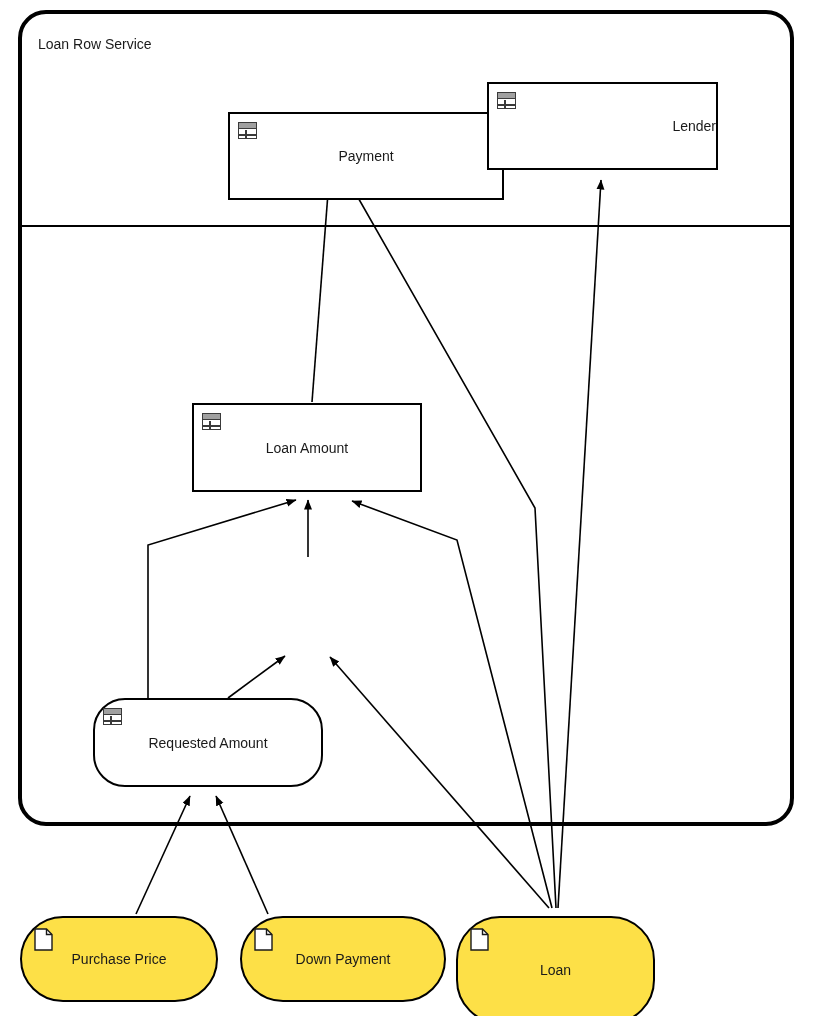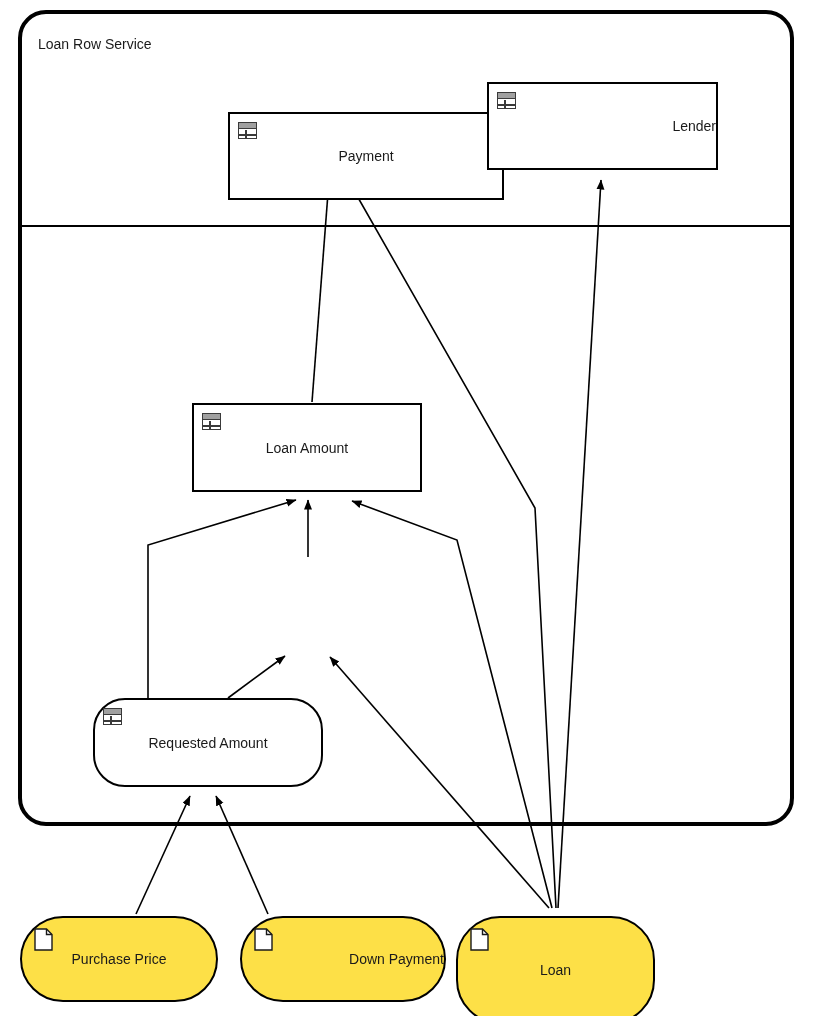--- a/index.html
+++ b/index.html
@@ -166,21 +166,21 @@
   </div>
 
   <div class="stadium" style="left:20px;top:916px;width:198px;height:86px;">
     <svg class="doc-icon" viewBox="0 0 19 23" xmlns="http://www.w3.org/2000/svg">
       <path d="M1,1 L12.5,1 L18,6.5 L18,22 L1,22 Z" fill="#fff" stroke="#1a1a1a" stroke-width="1.4"></path>
       <path d="M12.5,1 L12.5,6.5 L18,6.5" fill="none" stroke="#1a1a1a" stroke-width="1.4"></path>
     </svg>
     <span class="stadium-label">Purchase Price</span>
   </div>
 
-  <div class="stadium" style="left:240px;top:916px;width:206px;height:86px;justify-content:flex-end;">
+  <div class="stadium" style="left:240px;top:916px;width:206px;height:86px;">
     <svg class="doc-icon" viewBox="0 0 19 23" xmlns="http://www.w3.org/2000/svg">
       <path d="M1,1 L12.5,1 L18,6.5 L18,22 L1,22 Z" fill="#fff" stroke="#1a1a1a" stroke-width="1.4"></path>
       <path d="M12.5,1 L12.5,6.5 L18,6.5" fill="none" stroke="#1a1a1a" stroke-width="1.4"></path>
     </svg>
     <span class="stadium-label">Down Payment</span>
   </div>
 
   <div class="stadium" style="left:456px;top:916px;width:199px;height:108px;">
     <svg class="doc-icon" viewBox="0 0 19 23" xmlns="http://www.w3.org/2000/svg">
       <path d="M1,1 L12.5,1 L18,6.5 L18,22 L1,22 Z" fill="#fff" stroke="#1a1a1a" stroke-width="1.4"></path>

